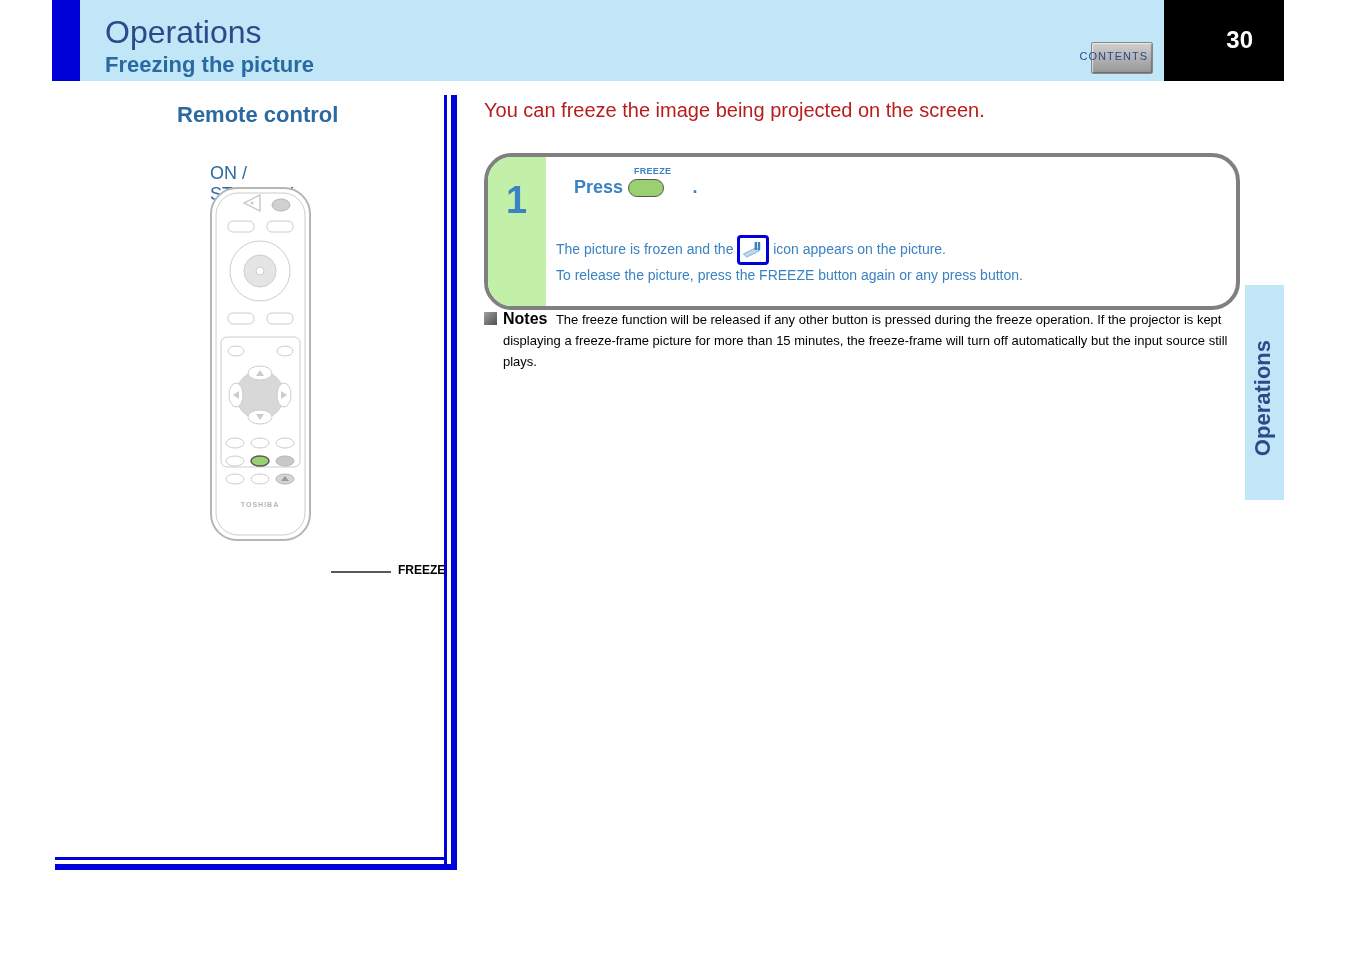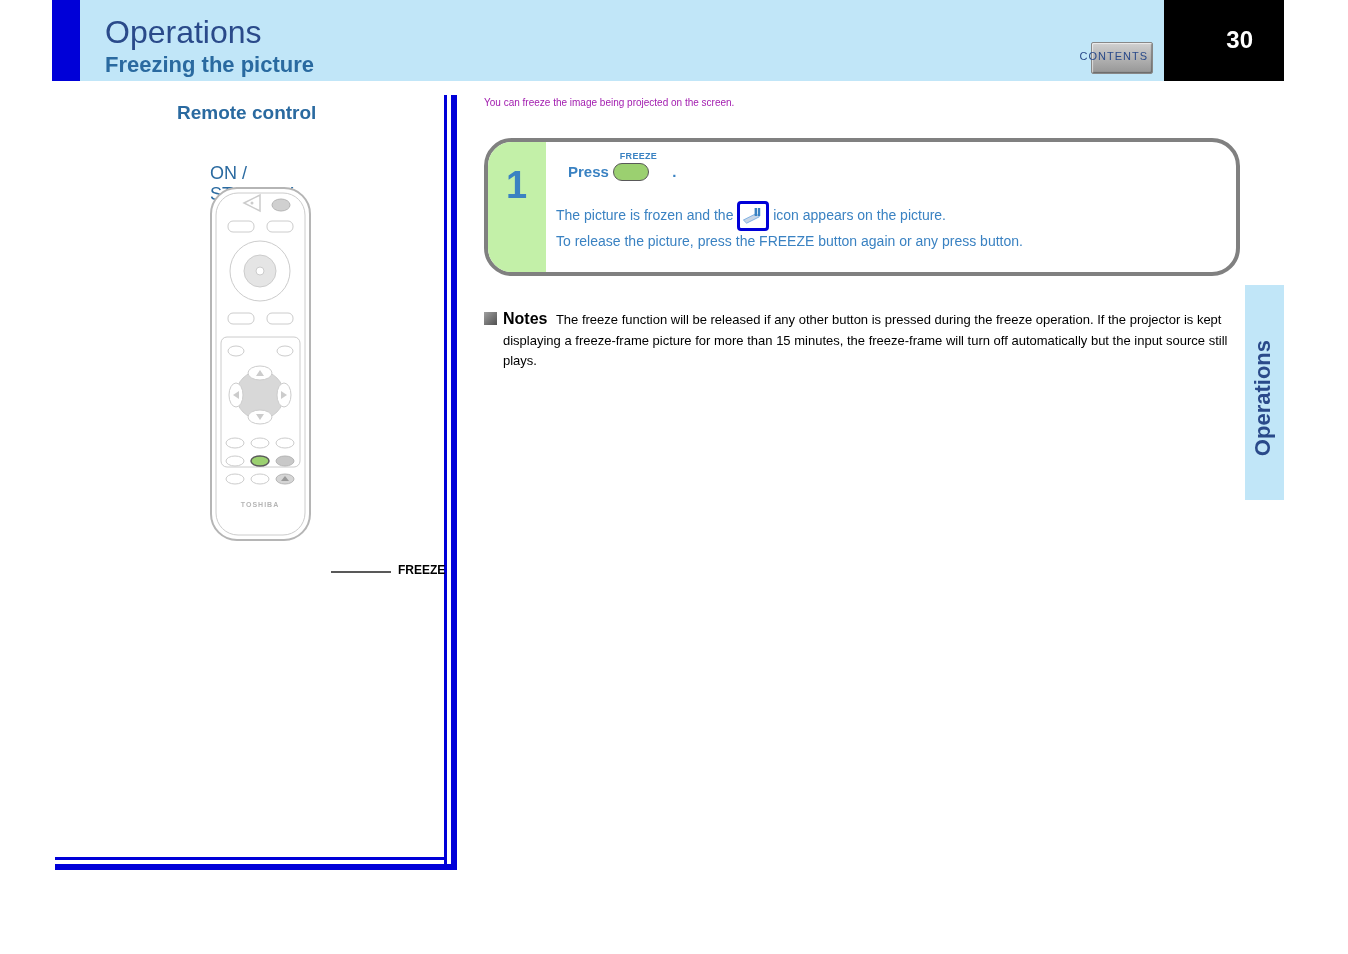--- a/index.html
+++ b/index.html
@@ -17,40 +17,40 @@
     
     .side-tab { position: absolute; top: 285px; right: 64px; width: 39px; height: 215px; background: #c1e6f8; }
     .side-tab-text { position: absolute; top: 340px; right: 72px; font-size: 22px; color: #2a4a8a; font-weight: bold; writing-mode: vertical-rl; transform: rotate(180deg); }
     
     .left-col { position: absolute; top: 95px; left: 52px; width: 405px; height: 775px; }
     .left-col .blue-bar-right { position: absolute; top: 0; right: 0; width: 6px; height: 100%; background: #0000d8; }
     .left-col .blue-bar-inner { position: absolute; top: 0; right: 10px; width: 3px; height: 100%; background: #0000d8; }
     .left-col .blue-bar-bottom { position: absolute; bottom: 0; left: 3px; right: 0; height: 6px; background: #0000d8; }
     .left-col .blue-bar-bottom2 { position: absolute; bottom: 10px; left: 3px; right: 10px; height: 3px; background: #0000d8; }
     
-    .remote-label { position: absolute; top: 7px; left: 125px; font-size: 19px; color: #2a6aa0; font-weight: bold; text-align: center; }
+    .remote-label { position: absolute; top: 7px; left: 125px; font-size: 22px; color: #2a6aa0; font-weight: bold; text-align: center; }
     .remote-sub { position: absolute; top: 68px; left: 158px; font-size: 18px; color: #2a6aa0; }
     
     .remote-line { position: absolute; top: 476px; left: 279px; width: 60px; height: 2px; background: #595959; }
     .freeze-callout { position: absolute; top: 468px; left: 346px; font-size: 12px; font-weight: bold; color: #000; }
     
     .right-col { position: absolute; top: 95px; left: 484px; width: 756px; }
-    .intro-text { font-size: 10px; color: #a21caf; line-height: 1.5; margin-bottom: 28px; }
+    .intro-text { font-size: 20px; color: #b91c1c; line-height: 1.5; margin-bottom: 28px; }
     
     .step-box { position: relative; border: 4px solid #808080; border-radius: 28px; padding: 20px 30px 20px 68px; margin-top: 8px; }
     .step-box .green-side { position: absolute; left: 0; top: 0; bottom: 0; width: 58px; background: #c3f0a8; border-radius: 24px 0 0 24px; }
     .step-num { position: absolute; left: 18px; top: 22px; font-size: 38px; font-weight: bold; color: #3a82c2; }
     .step-content { position: relative; z-index: 1; }
     .freeze-btn { display: inline-block; width: 36px; height: 18px; background: #9bd070; border: 1.5px solid #595959; border-radius: 12px; vertical-align: middle; }
-    .step-title { font-size: 15px; color: #3a82c2; font-weight: bold; display: inline-block; vertical-align: middle; margin-left: 12px; }
-    .step-body { font-size: 14px; color: #3a82c2; margin-top: 20px; line-height: 1.5; }
+    .step-title { font-size: 18px; color: #3a82c2; font-weight: bold; display: inline-block; vertical-align: middle; margin-left: 18px; }
+    .step-body { font-size: 14px; color: #3a82c2; margin-top: 37px; line-height: 1.5; }
     .freeze-icon { display: inline-block; width: 32px; height: 30px; border: 3px solid #0000d8; border-radius: 4px; vertical-align: middle; background: #fff; position: relative; }
     .freeze-icon svg { width: 100%; height: 100%; }
     
-    .notes-row { display: flex; align-items: flex-start; margin-top: 34px; }
+    .notes-row { display: flex; align-items: flex-start; }
     .note-bullet { width: 13px; height: 13px; background: linear-gradient(135deg,#a0a0a0,#505050); margin-right: 6px; margin-top: 2px; flex-shrink: 0; }
     .notes-label { font-size: 16px; font-weight: bold; margin-right: 4px; }
     .notes-body { font-size: 13px; line-height: 1.6; }
   </style>
 </head>
 <body>
 
 <div class="header-bar"></div>
 <div class="blue-block"></div>
 <div class="black-block"></div>

